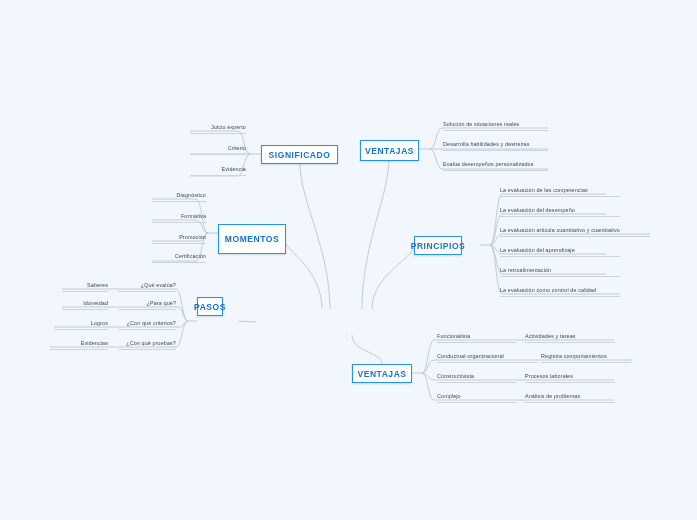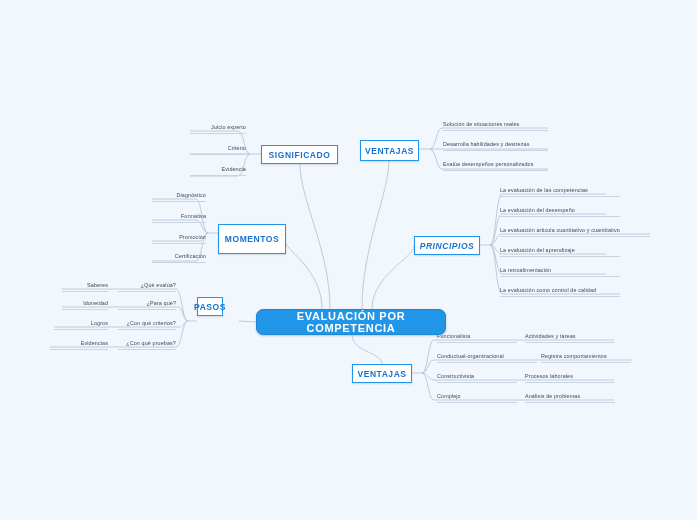--- a/index.html
+++ b/index.html
@@ -132,21 +132,20 @@
       <path d="M 422 373 C 428 373 428 380 434 380 L 516 380"></path>
       <path d="M 422 373 C 428 373 428 400 434 400 L 516 400"></path>
 
       <path d="M 516 340 L 614 340"></path>
       <path d="M 536 360 L 632 360"></path>
       <path d="M 516 380 L 614 380"></path>
       <path d="M 516 400 L 614 400"></path>
     </g>
   </svg>
 
-  <div class="central-node" style="left: 256px; top: 309px; width: 190px; height: 26px;">EVALUACIÓN POR COMPETENCIA</div>
 
   <div id="nodes">
       <div class="branch-node" style="left: 261px; top: 145px; width: 77px; height: 19px;">SIGNIFICADO</div>
       <div class="leaf align-right" style="left: 190px; top: 123px; width: 56px;">Juicio experto</div>
       <div class="leaf align-right" style="left: 190px; top: 144px; width: 56px;">Criterio</div>
       <div class="leaf align-right" style="left: 190px; top: 165px; width: 56px;">Evidencia</div>
       <div class="branch-node" style="left: 218px; top: 224px; width: 68px; height: 30px;">MOMENTOS</div>
       <div class="leaf align-right" style="left: 152px; top: 191px; width: 54px;">Diagnóstico</div>
       <div class="leaf align-right" style="left: 152px; top: 212px; width: 54px;">Formativa</div>
       <div class="leaf align-right" style="left: 152px; top: 233px; width: 54px;">Promoción</div>
@@ -157,21 +156,21 @@
       <div class="leaf align-right" style="left: 118px; top: 319px; width: 58px;">¿Con qué criterios?</div>
       <div class="leaf align-right" style="left: 118px; top: 339px; width: 58px;">¿Con qué pruebas?</div>
       <div class="leaf align-right" style="left: 62px; top: 281px; width: 46px;">Saberes</div>
       <div class="leaf align-right" style="left: 62px; top: 299px; width: 46px;">Idoneidad</div>
       <div class="leaf align-right" style="left: 54px; top: 319px; width: 54px;">Logros</div>
       <div class="leaf align-right" style="left: 50px; top: 339px; width: 58px;">Evidencias</div>
       <div class="branch-node" style="left: 360px; top: 140px; width: 59px; height: 21px;">VENTAJAS</div>
       <div class="leaf align-left" style="left: 443px; top: 120px; width: 105px;">Solución de situaciones reales</div>
       <div class="leaf align-left" style="left: 443px; top: 140px; width: 105px;">Desarrolla habilidades y destrezas</div>
       <div class="leaf align-left" style="left: 443px; top: 160px; width: 105px;">Evalúa desempeños personalizados</div>
-      <div class="branch-node" style="left: 414px; top: 236px; width: 66px; height: 19px; font-style: italic;">PRINCIPIOS</div>
+      <div class="branch-node" style="left: 414px; top: 236px; width: 48px; height: 19px;">PRINCIPIOS</div>
       <div class="leaf align-left" style="left: 500px; top: 186px; width: 120px;">La evaluación de las competencias</div>
       <div class="leaf align-left" style="left: 500px; top: 206px; width: 120px;">La evaluación del desempeño</div>
       <div class="leaf align-left" style="left: 500px; top: 226px; width: 150px;">La evaluación articula cuantitativo y cuantitativo</div>
       <div class="leaf align-left" style="left: 500px; top: 246px; width: 120px;">La evaluación del aprendizaje</div>
       <div class="leaf align-left" style="left: 500px; top: 266px; width: 120px;">La retroalimentación</div>
       <div class="leaf align-left" style="left: 500px; top: 286px; width: 120px;">La evaluación como control de calidad</div>
       <div class="branch-node" style="left: 352px; top: 364px; width: 60px; height: 19px;">VENTAJAS</div>
       <div class="leaf align-left" style="left: 437px; top: 332px; width: 80px;">Funcionalista</div>
       <div class="leaf align-left" style="left: 437px; top: 352px; width: 100px;">Conductual-organizacional</div>
       <div class="leaf align-left" style="left: 437px; top: 372px; width: 80px;">Constructivista</div>

